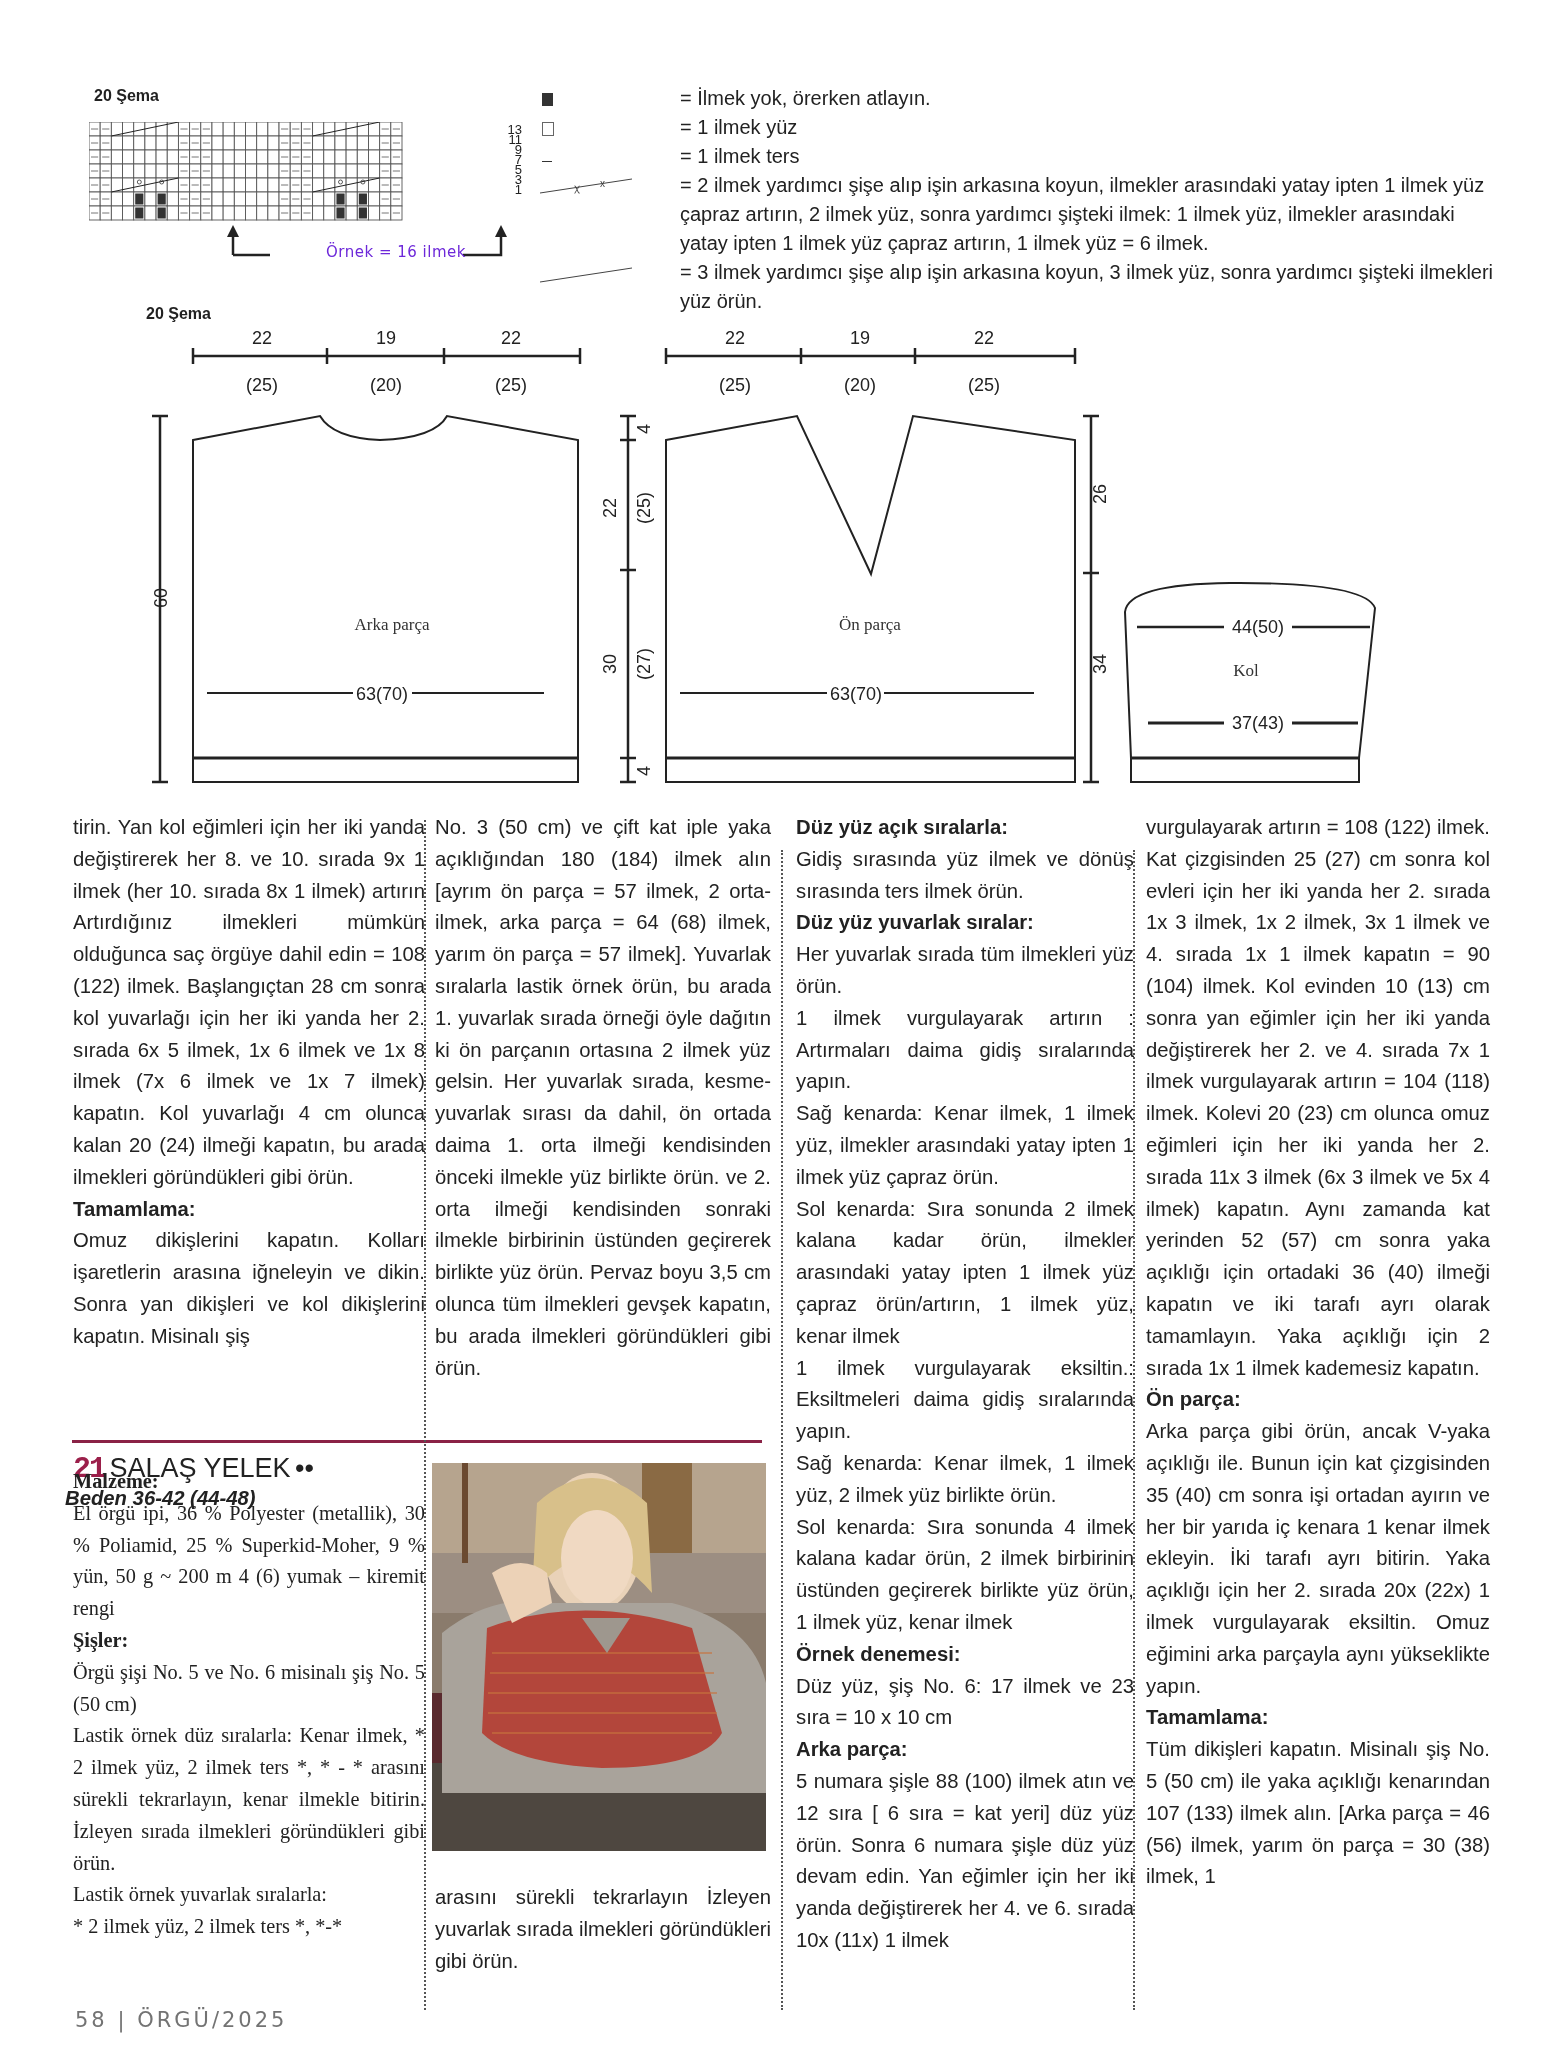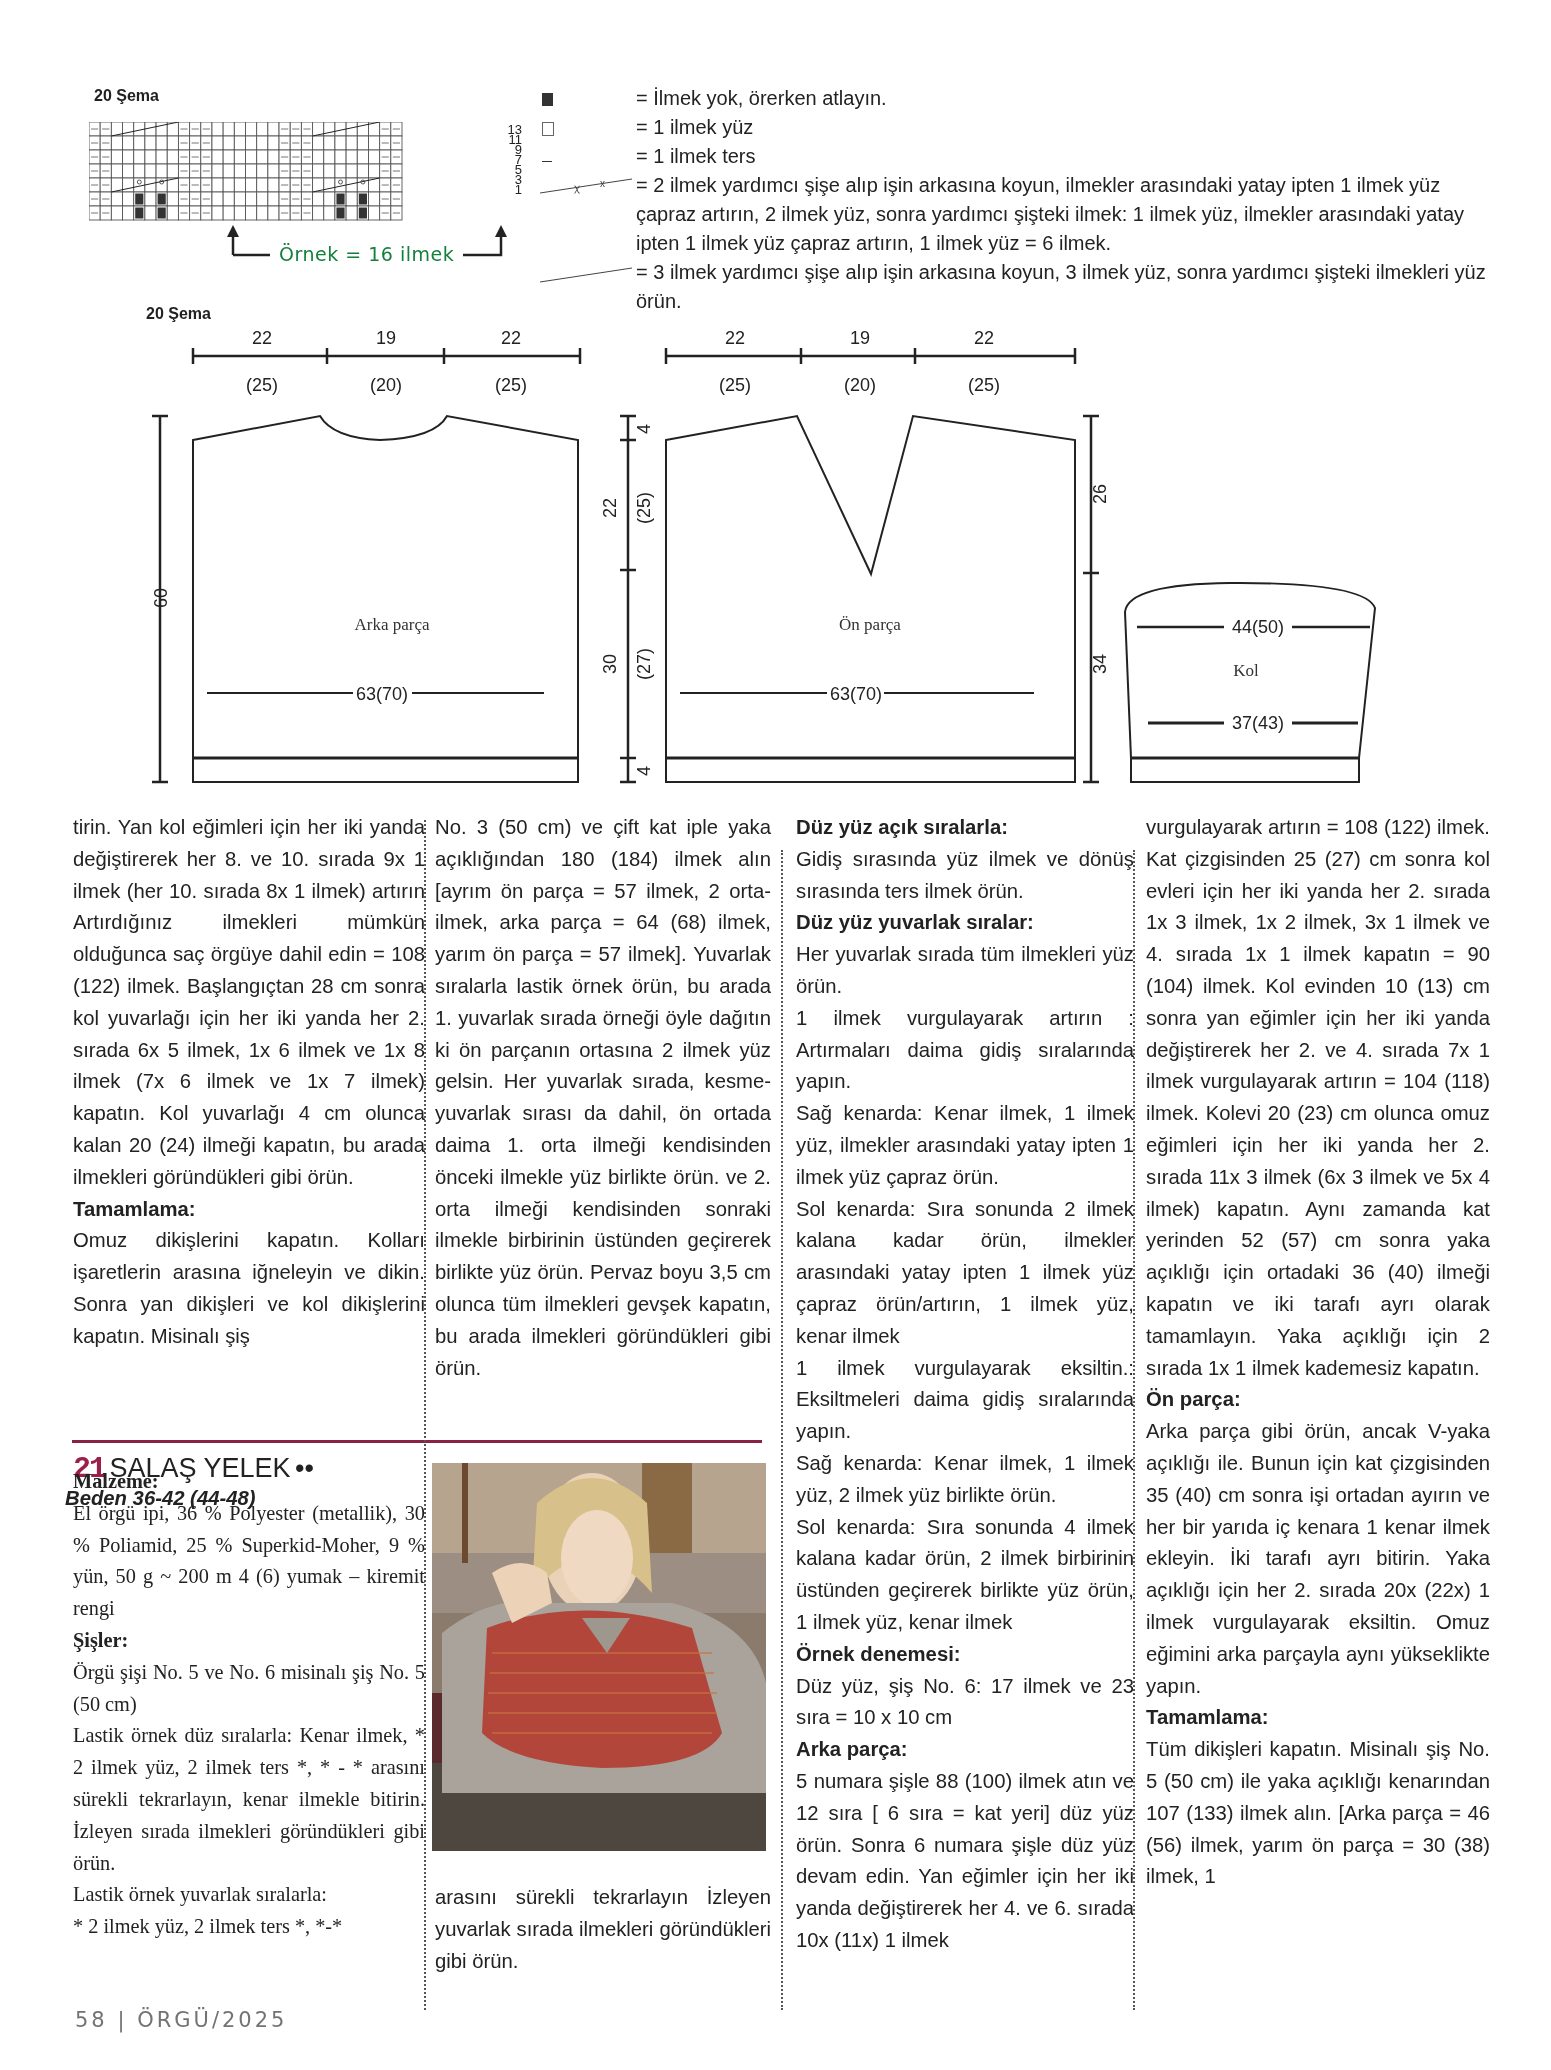--- a/index.html
+++ b/index.html
@@ -3,25 +3,25 @@
 <meta charset="utf-8">
 <style>
   html, body { margin:0; padding:0; background:#ffffff; }
   body { width:1551px; height:2070px; position:relative; overflow:hidden; font-family:"Liberation Sans", sans-serif; color:#222; }
   .abs { position:absolute; }
 
   
   .chart-title { font-weight:bold; font-size:16px; color:#222; }
   #stitch-chart { position:absolute; left:89px; top:122px; }
   .row-num { font-size:13px; line-height:10px; text-align:right; color:#222; }
-  .repeat-label { font-size:19px; letter-spacing:0.5px; color:#15803d; font-family:"DejaVu Sans", sans-serif; }
+  .repeat-label { font-size:15px; letter-spacing:0.5px; color:#6d28d9; font-family:"DejaVu Sans", sans-serif;margin-left:47px; }
 
   
   .legend { position:absolute; left:536px; top:84px; width:960px; font-family:"Liberation Sans", sans-serif; font-size:20px; line-height:29px; color:#222; }
-  .legend-row { display:flex; align-items:flex-start; }
+  .legend-row { display:flex; align-items:flex-start;gap:44px; }
   .legend-sym { width:100px; flex:none; height:29px; position:relative; }
   .legend-txt { flex:1; }
 
   
   svg text { font-family:"Liberation Sans", sans-serif; }
   .dim { font-size:18px; fill:#222; }
   .piece { font-family:"Liberation Serif", serif; font-size:17px; fill:#333; }
 
   
   .col { position:absolute; top:812px; width:352px; font-size:20.3px; line-height:31.8px; color:#222; text-align:justify; hyphens:manual; }

